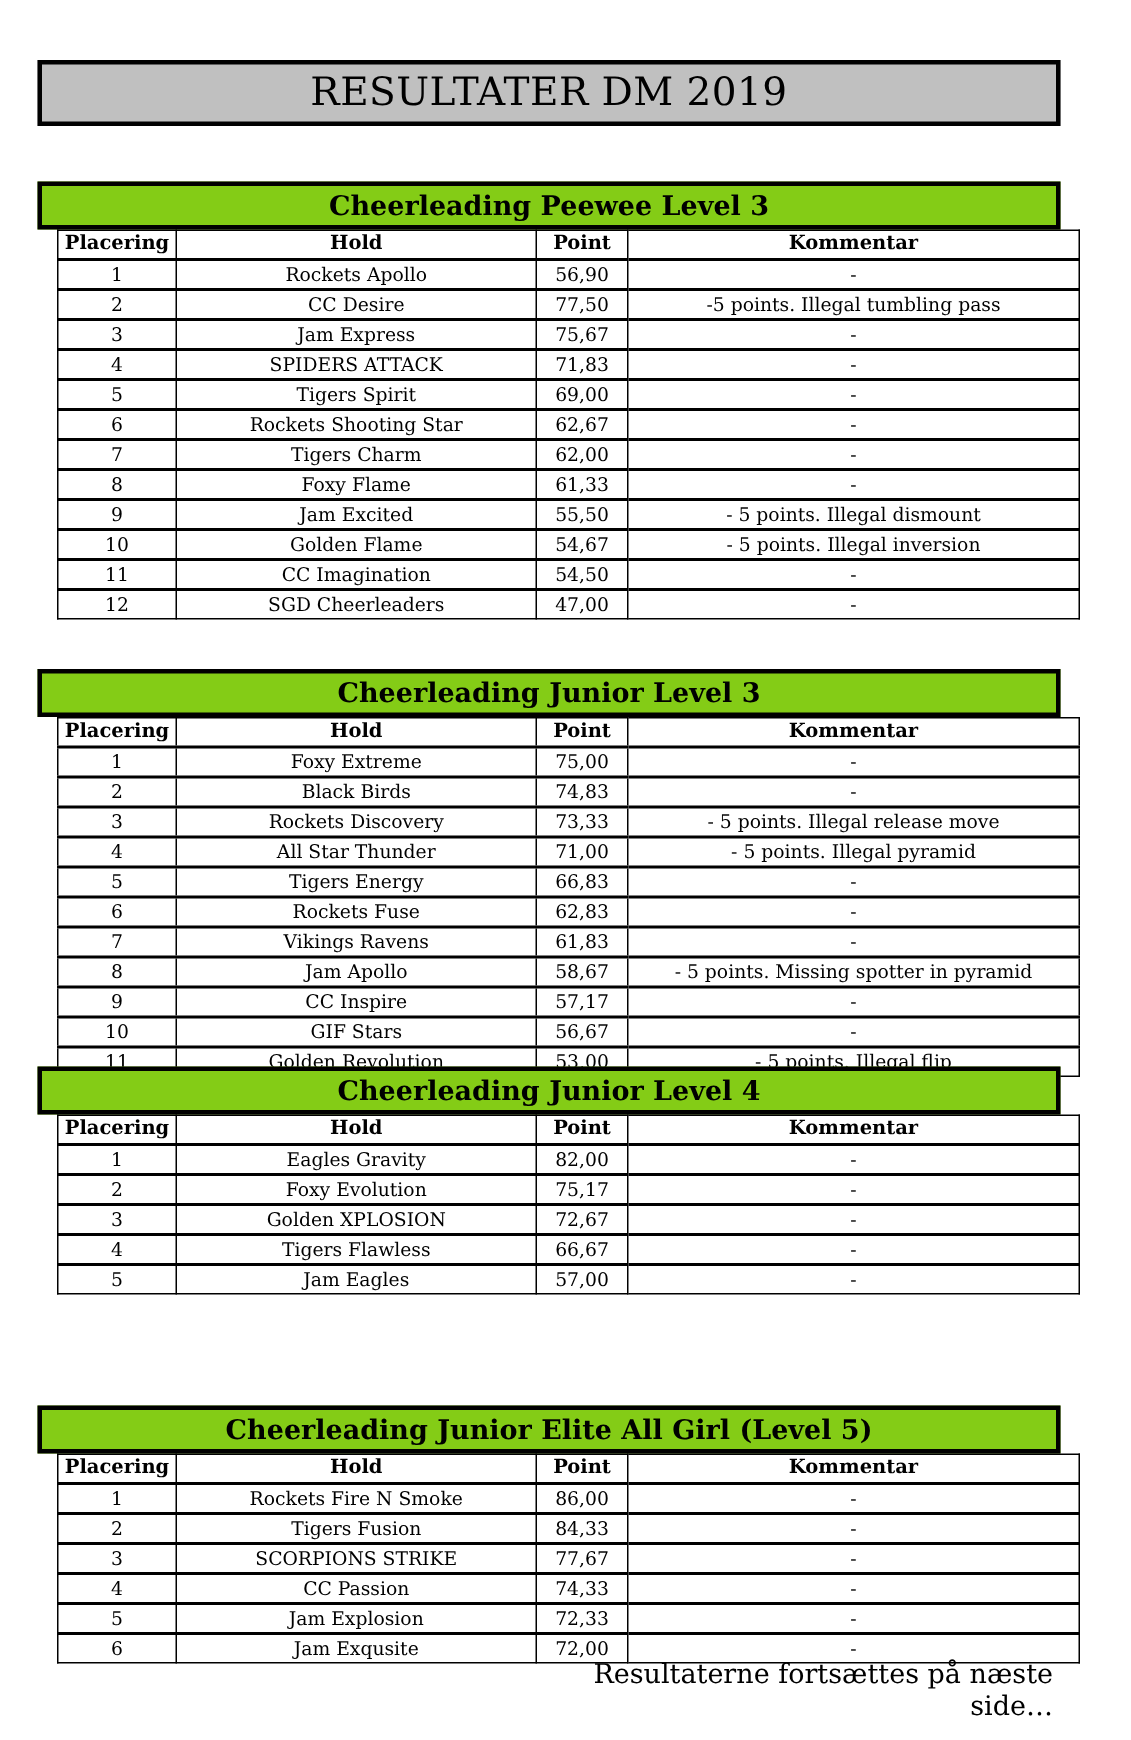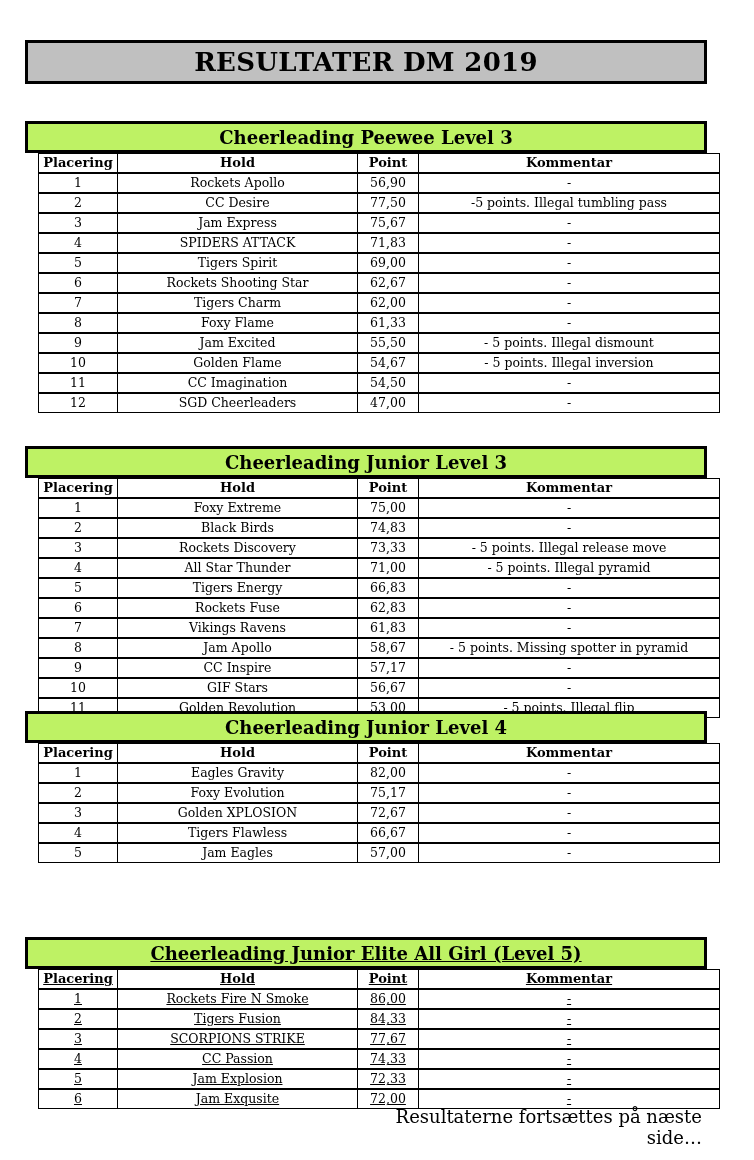--- a/index.html
+++ b/index.html
@@ -2,26 +2,26 @@
 <html><head>
 <meta charset="utf-8">
 <style>
   html, body { margin: 0; padding: 0; background: #ffffff; }
   body { width: 754px; height: 1160px; position: relative; overflow: hidden;
          font-family: "DejaVu Serif", "Liberation Serif", serif; color: #000; }
   .page-title {
     position: absolute; left: 25px; top: 40px; width: 676px; height: 38px;
     background: #c0c0c0; border: 3px solid #000;
     display: flex; align-items: center; justify-content: center;
-    font-weight: bold; font-size: 26px; letter-spacing: 0.3px;
+    font-weight: normal; font-size: 26px; letter-spacing: 0.3px;
     font-family: "DejaVu Serif", serif;
   }
   .section { position: absolute; left: 25px; width: 682px; }
   .section-title {
-    height: 26px; background: #bef264; border: 3px solid #000;
+    height: 26px; background: #84cc16; border: 3px solid #000;
     display: flex; align-items: center; justify-content: center;
     font-weight: bold; font-size: 18px; box-sizing: content-box;
   }
   table { border-collapse: collapse; width: 681px; margin-left: 13px; table-layout: fixed; }
   th, td {
     border: 1px solid #000; height: 18px; padding: 0; text-align: center;
     font-size: 13px; line-height: 18px; white-space: nowrap; overflow: hidden;
     font-family: "DejaVu Serif", serif;
   }
   th { font-weight: bold; font-size: 13px; }
@@ -263,21 +263,21 @@
         <tr class="data-row">
           <td>5</td>
           <td>Jam Eagles</td>
           <td>57,00</td>
           <td>-</td>
         </tr>
       </tbody>
   </table>
 </div>
 
-<div class="section" style="top:937px;text-decoration:underline;">
+<div class="section" style="top:937px;">
   <div class="section-title">Cheerleading Junior Elite All Girl (Level 5)</div>
   <table>
     <colgroup>
         <col class="c1">
         <col class="c2">
         <col class="c3">
         <col class="c4">
       </colgroup>
     <thead>
         <tr>

